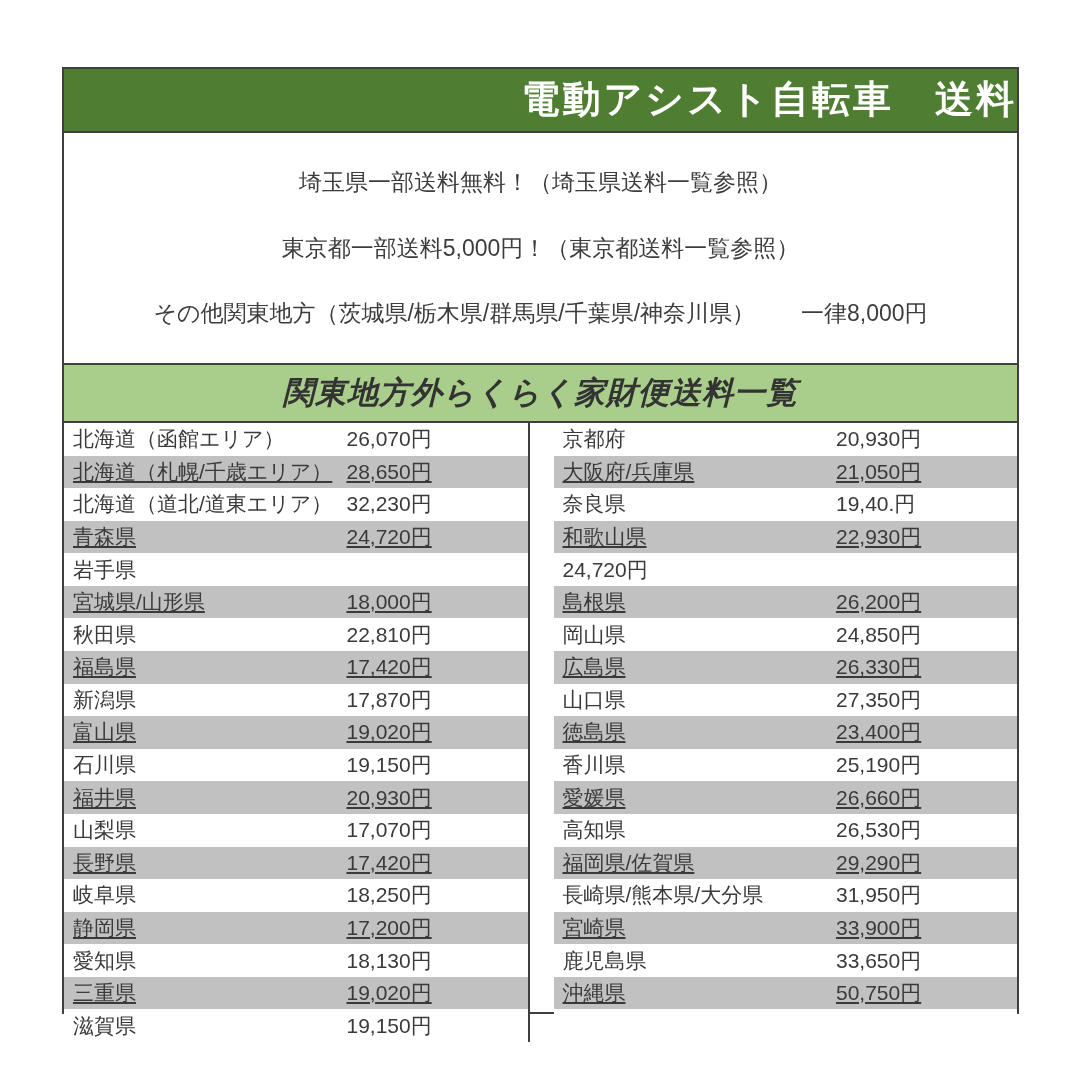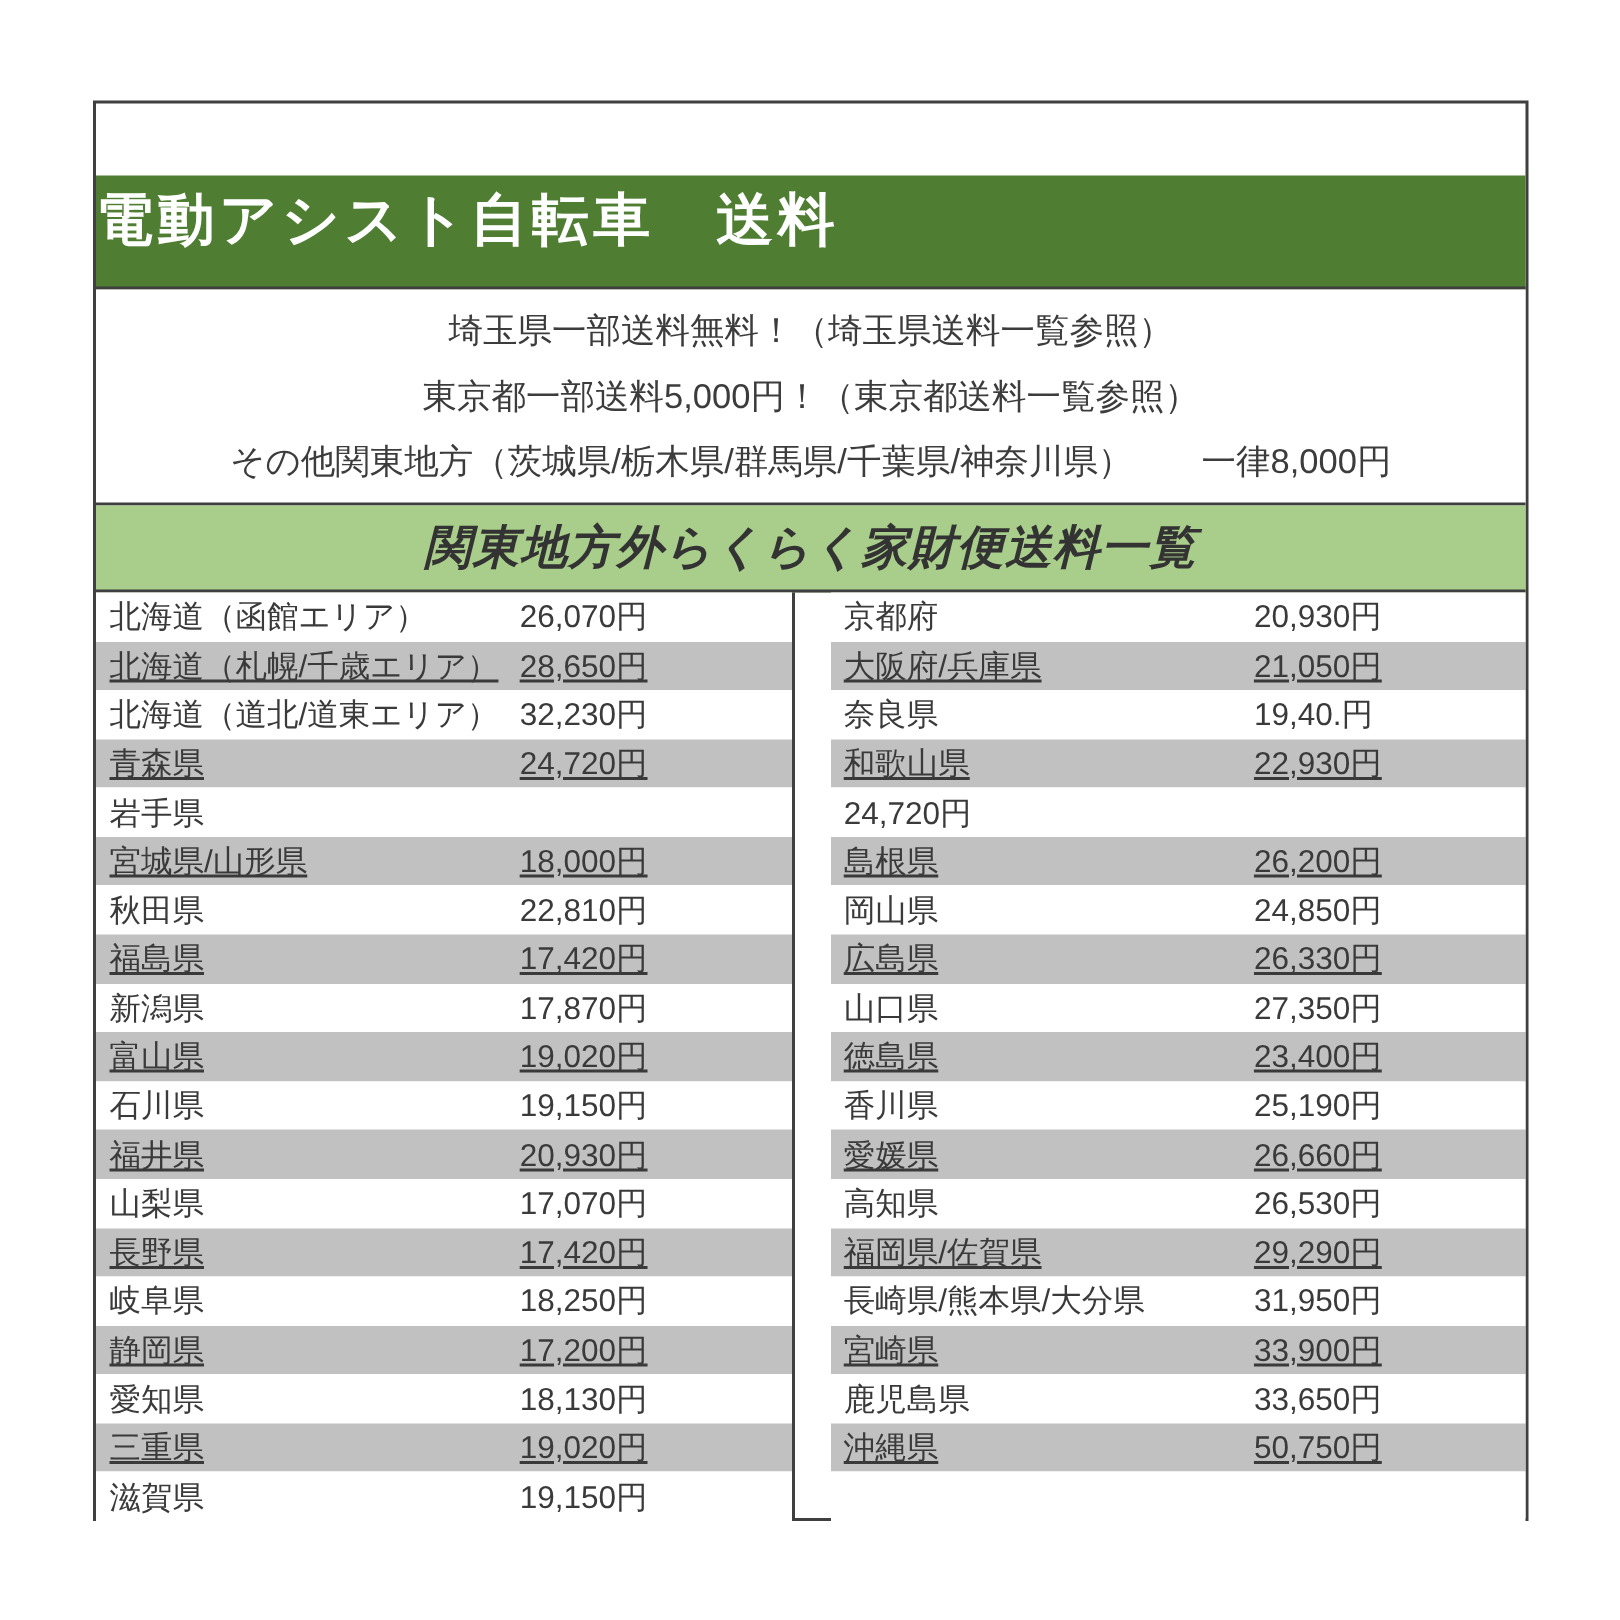--- a/index.html
+++ b/index.html
@@ -9,34 +9,33 @@
     font-family: "Liberation Sans", "DejaVu Sans", sans-serif;
   }
   .poster {
     position: absolute;
     left: 62px; top: 67px;
     width: 957px; height: 947px;
     border: 2px solid #3f3f3f;
     background: #ffffff;
   }
   .header-main {
-    height: 76px;
+    height: 64px;
     background: #4f7e33;
     border-bottom: 2px solid #3f3f3f;
     color: #ffffff;
     font-weight: bold;
     font-size: 38px;
     letter-spacing: 3px;
-    text-align: left;
+    text-align: right;
     line-height: 60px;
     overflow: hidden;
-    margin-top: 48px;
   }
   .notes {
-    height: 144px;
+    height: 232px;
     background: #ffffff;
     border-bottom: 2px solid #3f3f3f;
     display: flex;
     flex-direction: column;
     justify-content: space-evenly;
     text-align: center;
     color: #3c3c3c;
     font-size: 23px;
   }
   .note-line { white-space: nowrap; }

